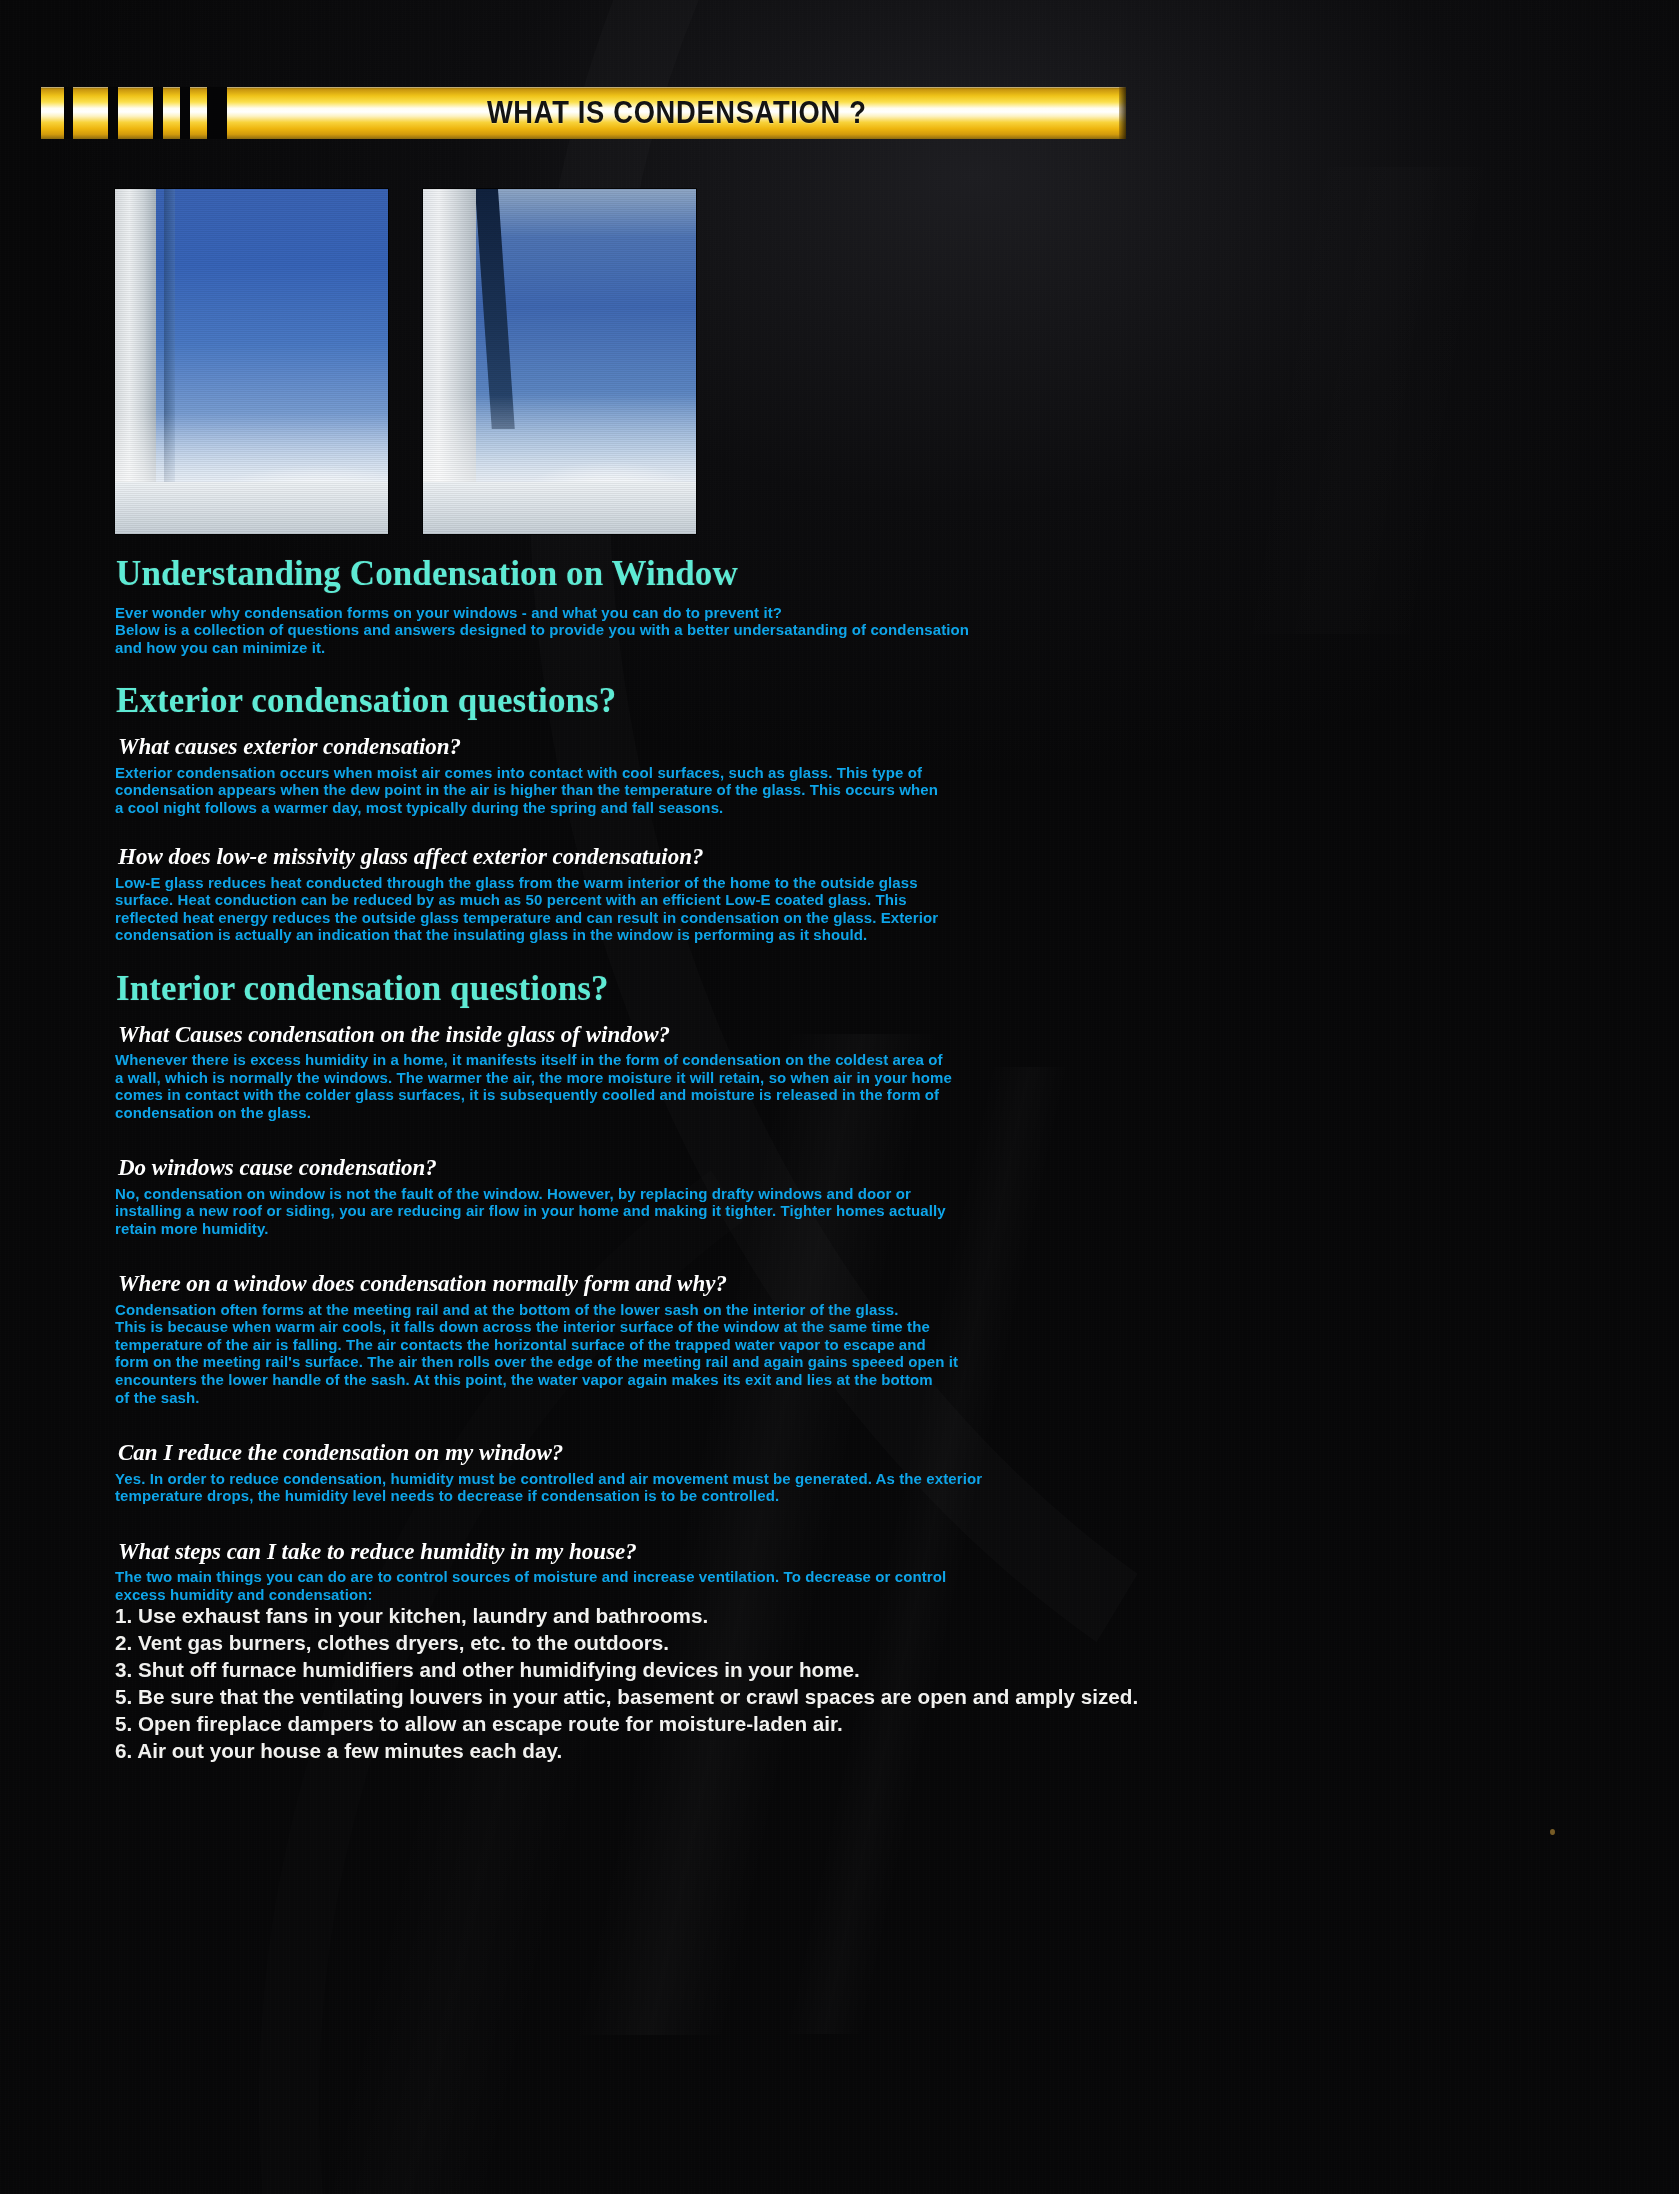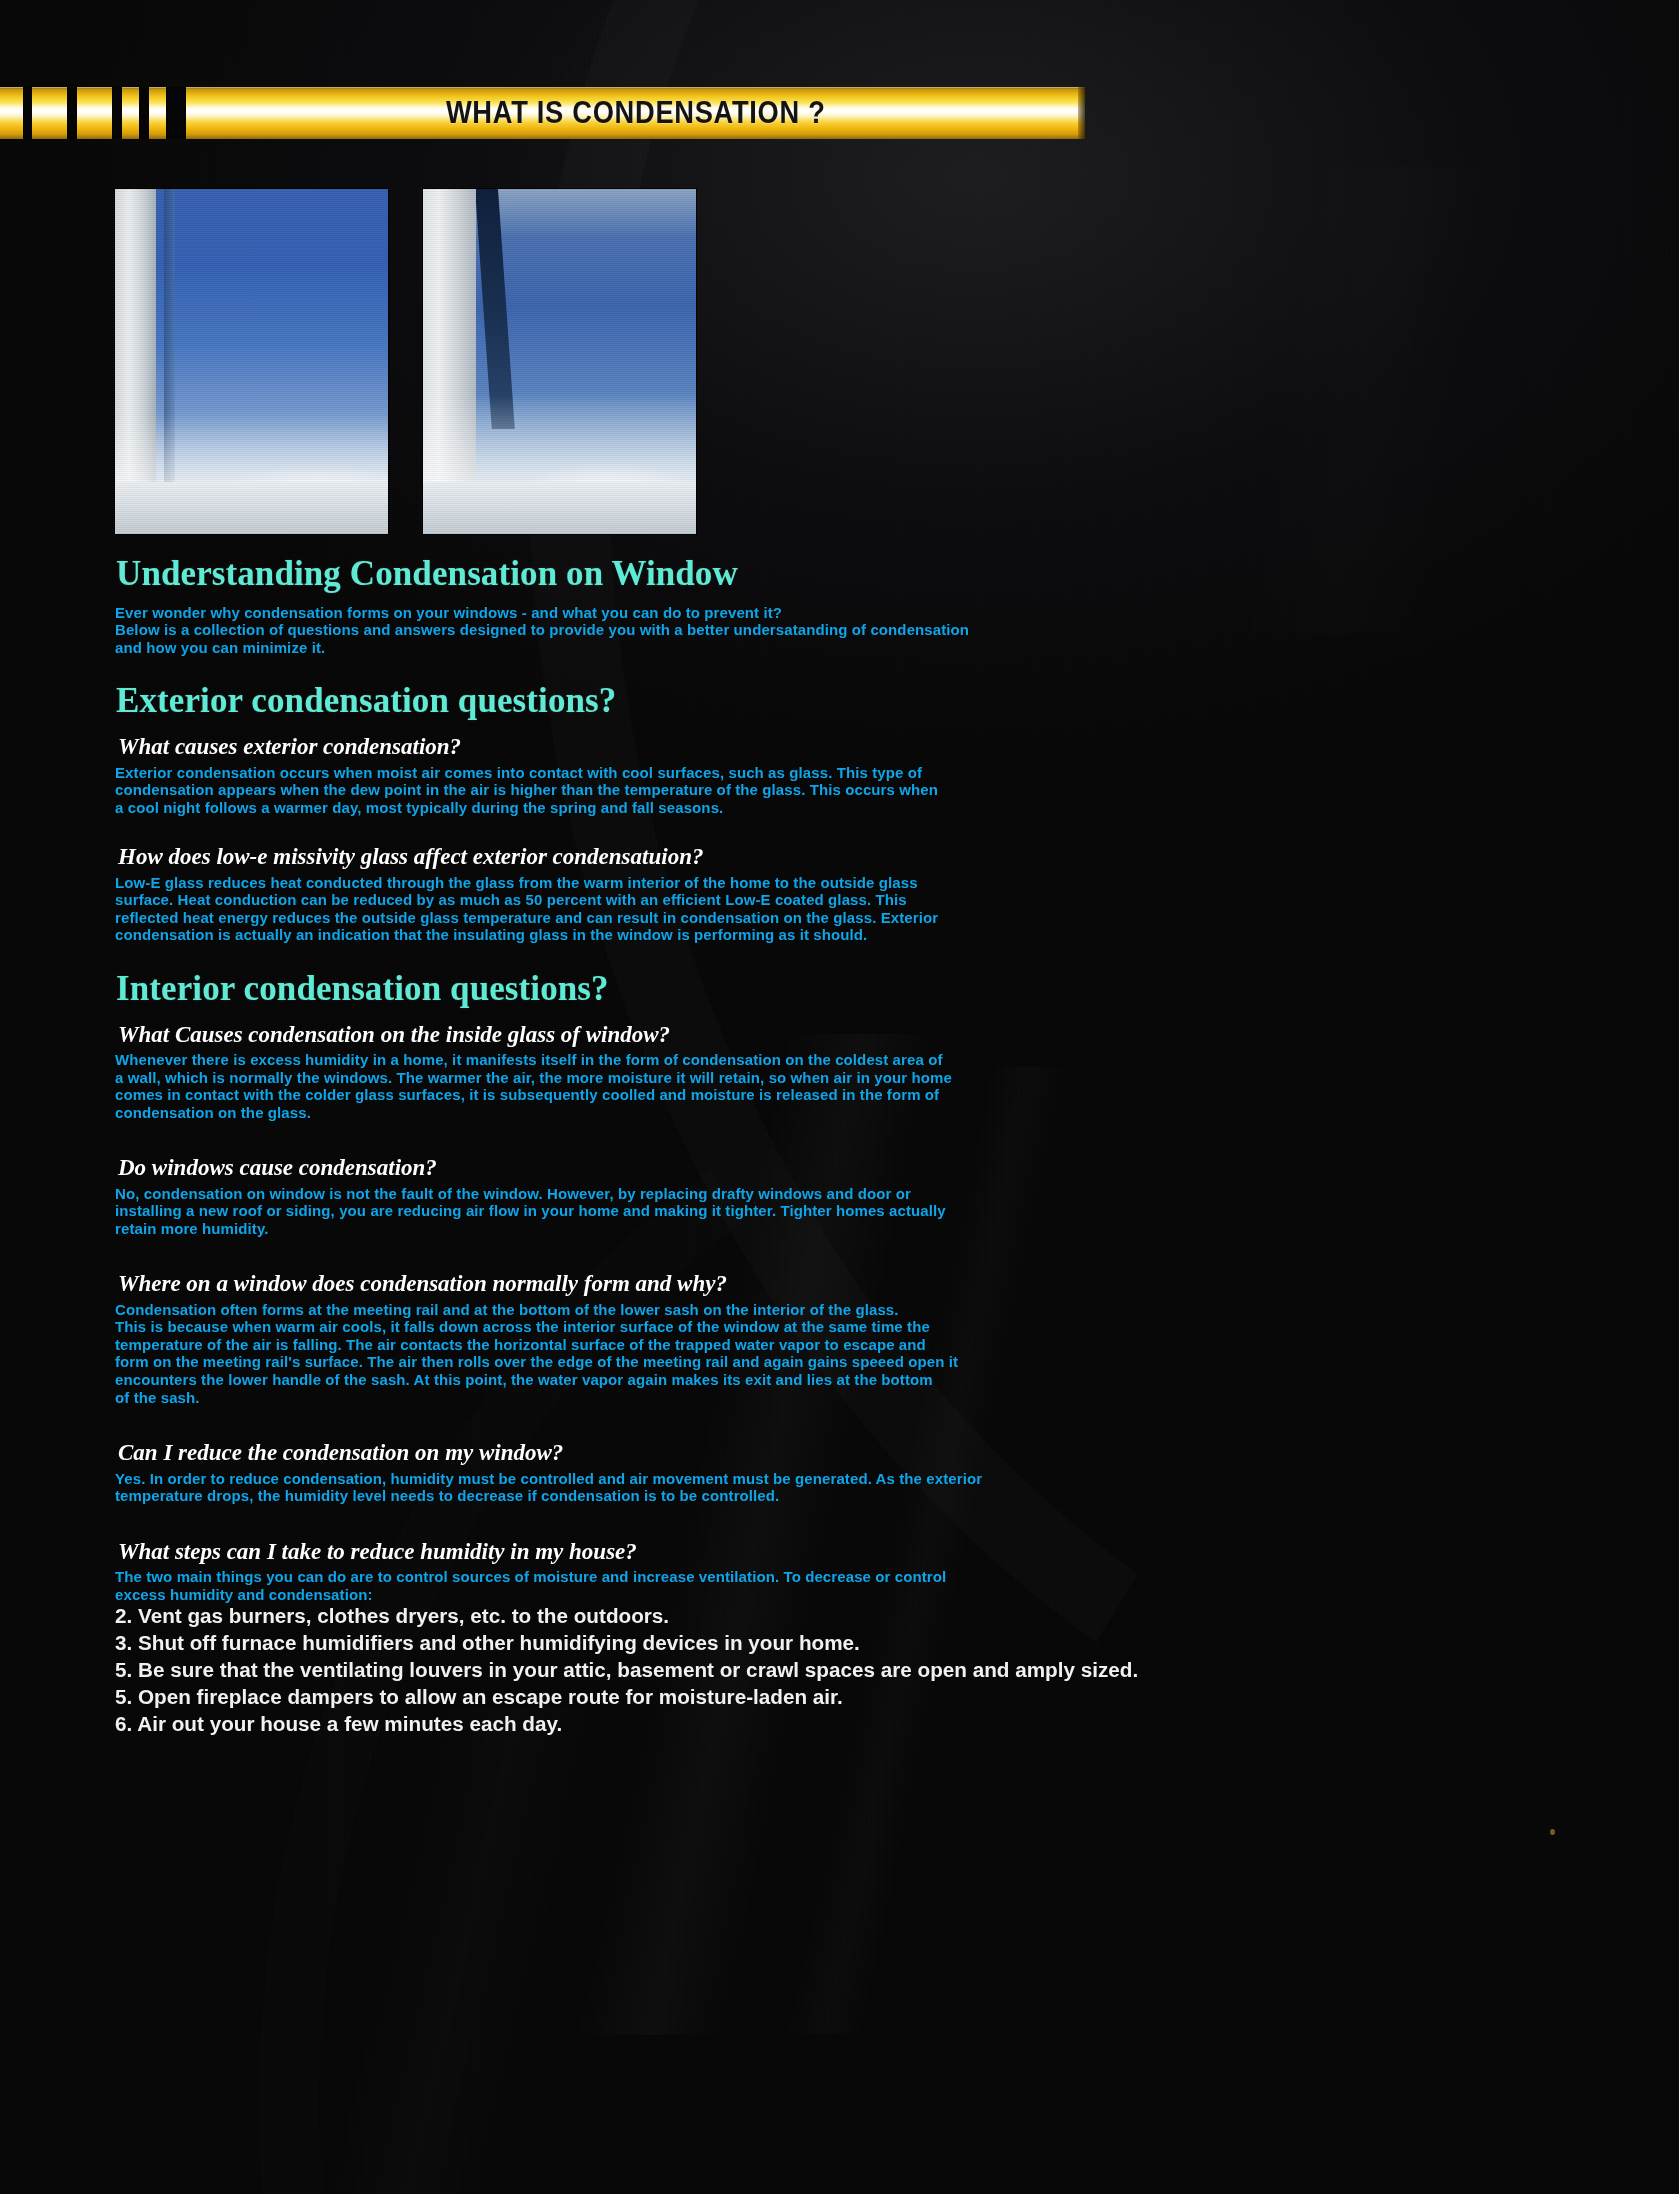--- a/index.html
+++ b/index.html
@@ -74,20 +74,21 @@
 
   
   #header {
     position: absolute;
     left: 0;
     top: 87px;
     height: 52px;
     width: 1085px;
     display: flex;
     align-items: stretch;
+    padding-left: 41px;
   }
   .gold {
     background:
       linear-gradient(to bottom,
         #8a6a12 0%,
         #c9960f 5%,
         #efc319 17%,
         #fbe04e 29%,
         #fffdf2 41%,
         #ffffff 48%,
@@ -386,20 +387,21 @@
     <p class="body">Yes. In order to reduce condensation, humidity must be controlled and air movement must be generated. As the exterior</p>
     <p class="body">temperature drops, the humidity level needs to decrease if condensation is to be controlled.</p>
 
     <div class="sp-46"></div>
 
     <p class="q">What steps can I take to reduce humidity in my house?</p>
     <p class="body">The two main things you can do are to control sources of moisture and increase ventilation. To decrease or control</p>
     <p class="body">excess humidity and  condensation:</p>
 
     <ol class="steps">
+      <li>1. Use exhaust fans in your kitchen, laundry and bathrooms.</li>
       <li>2. Vent gas burners, clothes dryers, etc. to the outdoors.</li>
       <li>3. Shut off furnace humidifiers and other humidifying devices in your home.</li>
       <li>5. Be sure that the ventilating louvers in your attic, basement or crawl spaces are open and amply sized.</li>
       <li>5. Open fireplace dampers to allow an escape route for moisture-laden air.</li>
       <li>6. Air out your house a few minutes each day.</li>
     </ol>
 
   </div>
 </div>
 

